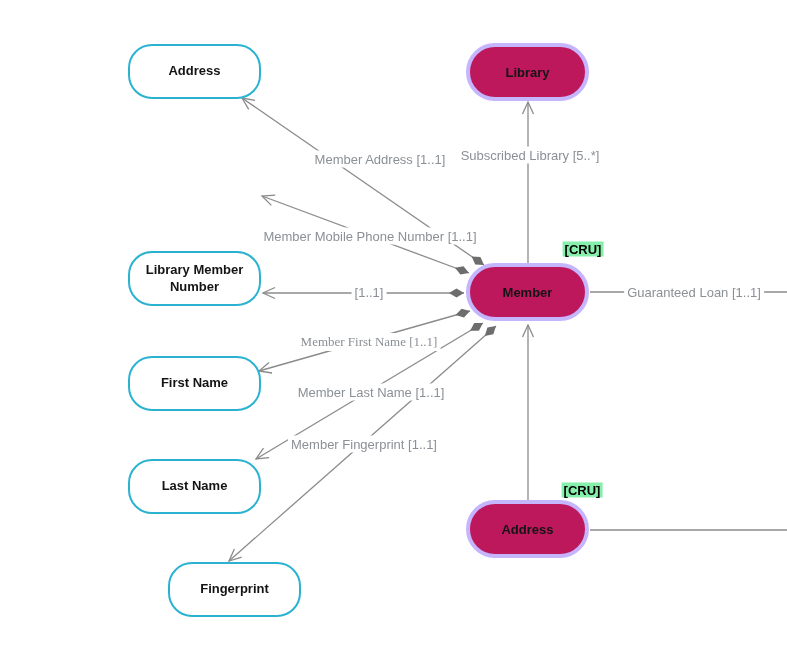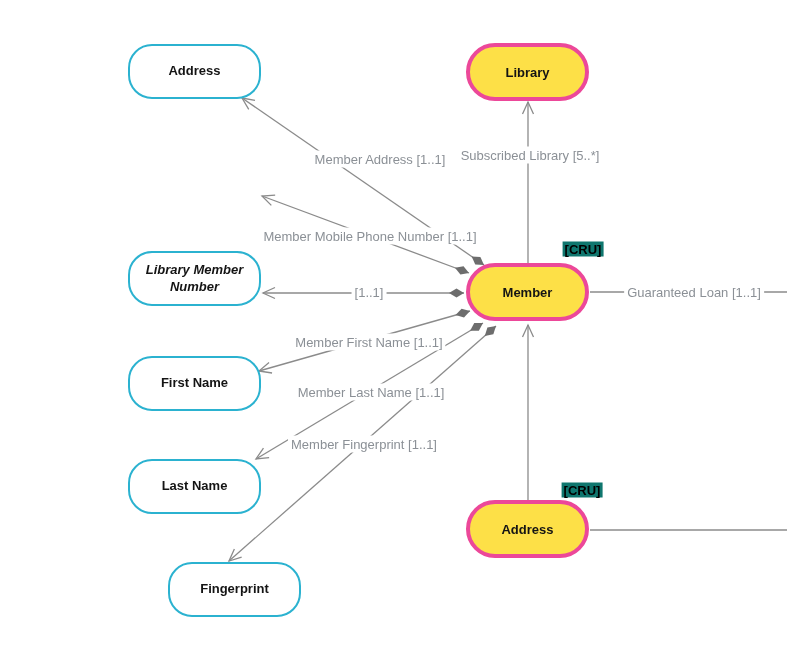--- a/index.html
+++ b/index.html
@@ -10,33 +10,33 @@
   svg.edges{position:absolute;left:0;top:0;z-index:1;}
   .attr-box{
     position:absolute;width:133px;height:55px;box-sizing:border-box;
     border:2px solid #2bb2d0;border-radius:24px;background:#ffffff;
     display:flex;align-items:center;justify-content:center;text-align:center;
     font-weight:bold;font-size:13px;line-height:1.25;color:#141414;
     z-index:3;padding:0 12px;
   }
   .entity{
     position:absolute;width:123px;height:58px;box-sizing:border-box;
-    border:4px solid #ec4899;border-radius:29px;background:#fde047;
+    border:4px solid #c4b5fd;border-radius:29px;background:#be185d;
     display:flex;align-items:center;justify-content:center;
     font-weight:bold;font-size:13px;color:#141414;z-index:3;
   }
   .edge-label{
     position:absolute;transform:translate(-50%,-50%);
     background:#ffffff;padding:1px 3px;font-size:13px;color:#8b9096;
     white-space:nowrap;z-index:2;
   }
   .cru{
     position:absolute;transform:translate(-50%,-50%);
     font-size:13px;font-weight:bold;color:#000000;
-    white-space:nowrap;z-index:2;background:#0f766e;padding:0 2px;
+    white-space:nowrap;z-index:2;background:#86efac;padding:0 2px;
   }
 </style>
 </head>
 <body>
 
 <div class="canvas">
 
   <svg class="edges" width="787" height="651">
     <defs>
       <marker id="openArrow" markerUnits="userSpaceOnUse" markerWidth="28" markerHeight="16" refX="0" refY="0" orient="auto" overflow="visible">
@@ -56,33 +56,33 @@
       <line x1="528" y1="263" x2="528" y2="102" marker-end="url(#openArrow)"></line>
       <line x1="590" y1="292" x2="787" y2="292"></line>
       <line x1="528" y1="500" x2="528" y2="325" marker-end="url(#openArrow)"></line>
       <line x1="590" y1="530" x2="787" y2="530"></line>
     </g>
   </svg>
 
   <div class="edge-label" style="left:380px;top:159px;">Member Address [1..1]</div>
   <div class="edge-label" style="left:370px;top:236px;">Member Mobile Phone Number [1..1]</div>
   <div class="edge-label" style="left:369px;top:292px;">[1..1]</div>
-  <div class="edge-label" style="left:369px;top:342px;">Member First Name [1..1]</div>
+  <div class="edge-label" style="left:369px;top:342px;font-family:Liberation Serif, serif;">Member First Name [1..1]</div>
   <div class="edge-label" style="left:371px;top:392px;">Member Last Name [1..1]</div>
   <div class="edge-label" style="left:364px;top:444px;">Member Fingerprint [1..1]</div>
   <div class="edge-label" style="left:530px;top:155px;">Subscribed Library [5..*]</div>
   <div class="edge-label" style="left:694px;top:292px;">Guaranteed Loan [1..1]</div>
 
   <div class="cru" style="left:583px;top:249px;">[CRU]</div>
   <div class="cru" style="left:582px;top:490px;">[CRU]</div>
 
   <div class="attr-box" style="left:128px;top:44px;">
     <span>Address</span>
   </div>
-  <div class="attr-box" style="left:128px;top:251px;font-style:italic;">
+  <div class="attr-box" style="left:128px;top:251px;">
     <span>Library Member Number</span>
   </div>
   <div class="attr-box" style="left:128px;top:356px;">
     <span>First Name</span>
   </div>
   <div class="attr-box" style="left:128px;top:459px;">
     <span>Last Name</span>
   </div>
   <div class="attr-box" style="left:128px;top:562px;margin-left:40px;">
     <span>Fingerprint</span>

